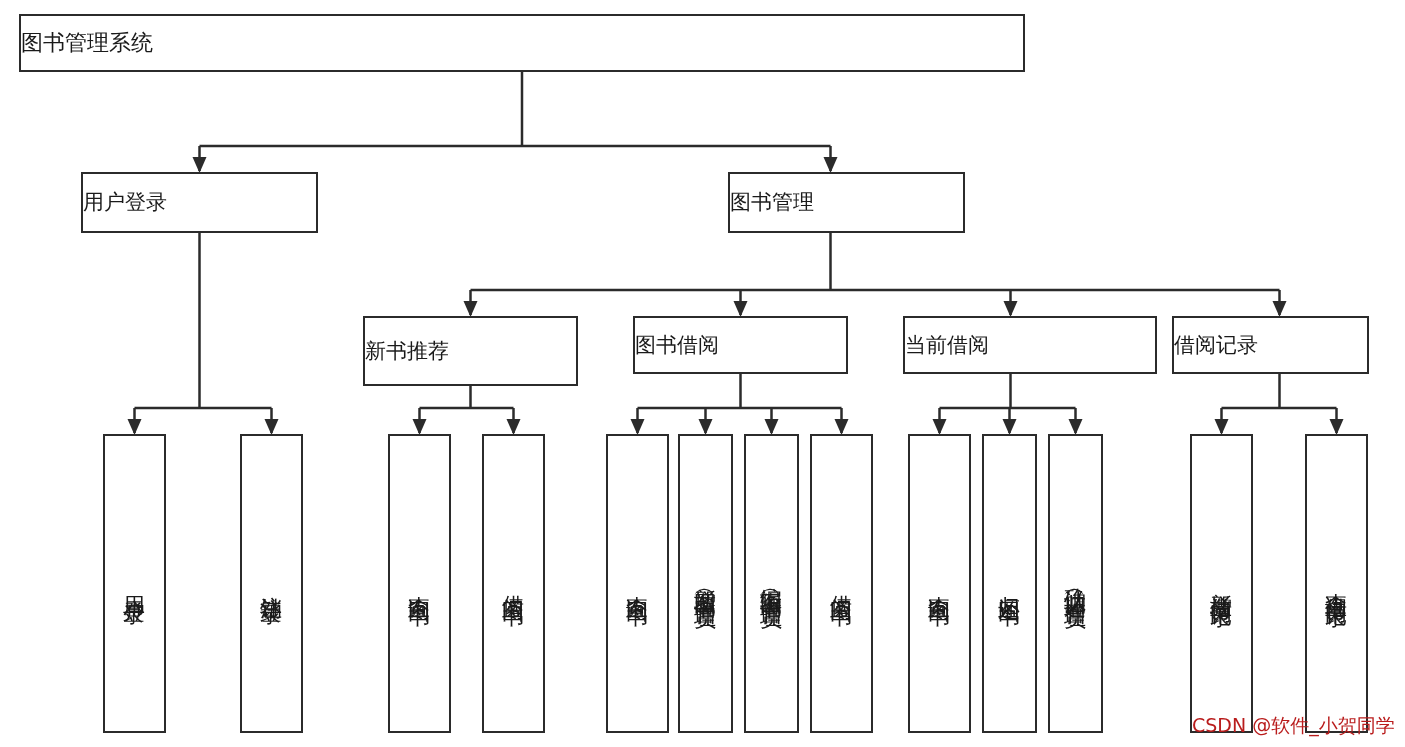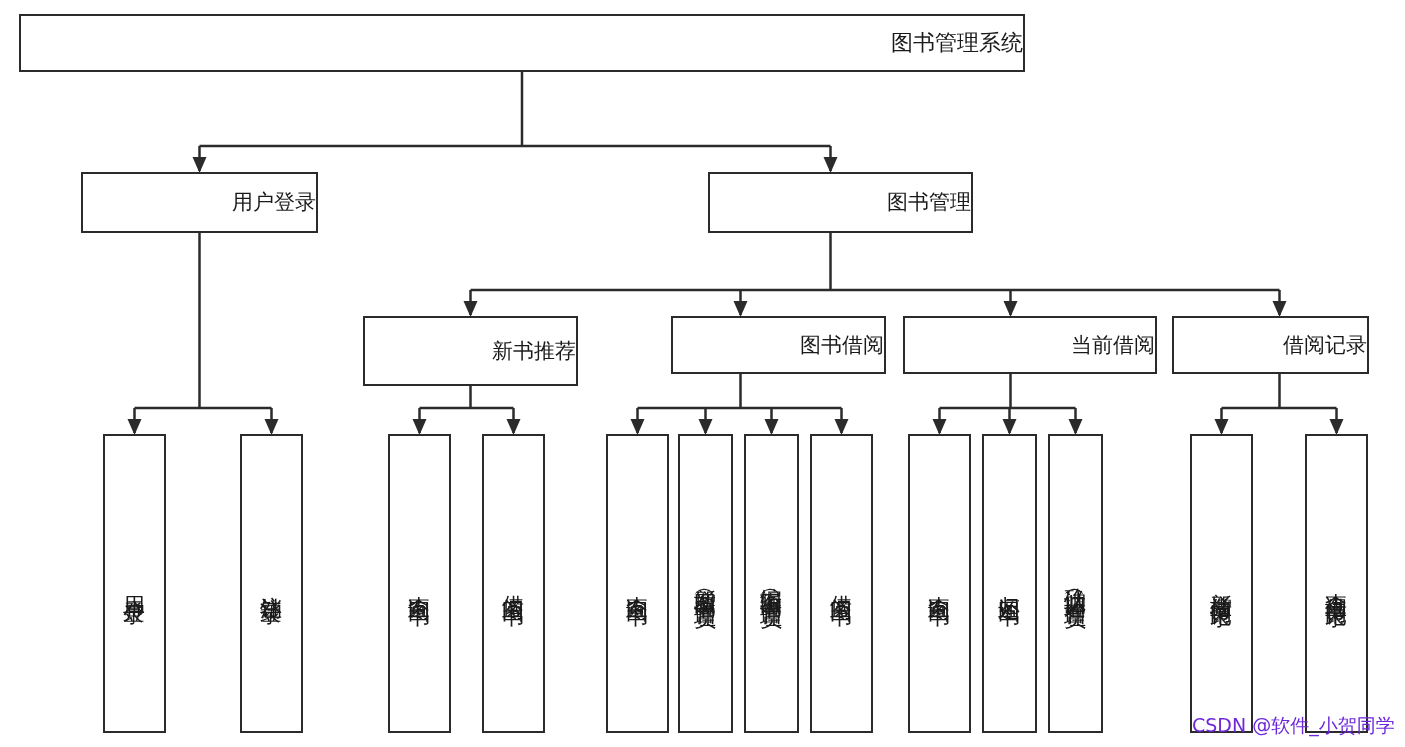--- a/index.html
+++ b/index.html
@@ -24,21 +24,21 @@
     width: 1405px;
     height: 747px;
   }
   .node {
     position: absolute;
     box-sizing: border-box;
     background: #ffffff;
     border: 2px solid #2b2b2b;
     display: flex;
     align-items: center;
-    justify-content: flex-end;
+    justify-content: flex-start;
   }
   .node .label {
     color: #1a1a1a;
     line-height: 1.18;
     text-align: center;
     white-space: pre;
   }
   .node.horiz .label {
     font-size: 21px;
   }
@@ -123,27 +123,27 @@
       <line x1="1336.5" y1="408" x2="1336.5" y2="433" stroke="#2b2b2b" stroke-width="2.5"></line>
       <polygon points="1329.5,419 1343.5,419 1336.5,435" fill="#2b2b2b"></polygon>
     </svg>
   <div id="nodes">
       <div class="node horiz root" style="left: 19px; top: 14px; width: 1006px; height: 58px;">
         <span class="label">图书管理系统</span>
       </div>
       <div class="node horiz" style="left: 81px; top: 172px; width: 237px; height: 61px;">
         <span class="label">用户登录</span>
       </div>
-      <div class="node horiz" style="left: 708px; top: 172px; width: 265px; height: 61px;">
+      <div class="node horiz" style="left: 728px; top: 172px; width: 237px; height: 61px;">
         <span class="label">图书管理</span>
       </div>
       <div class="node horiz" style="left: 363px; top: 316px; width: 215px; height: 70px;">
         <span class="label">新书推荐</span>
       </div>
-      <div class="node horiz" style="left: 633px; top: 316px; width: 215px; height: 58px; margin-left: 38px;">
+      <div class="node horiz" style="left: 633px; top: 316px; width: 215px; height: 58px;">
         <span class="label">图书借阅</span>
       </div>
       <div class="node horiz" style="left: 903px; top: 316px; width: 254px; height: 58px;">
         <span class="label">当前借阅</span>
       </div>
       <div class="node horiz" style="left: 1172px; top: 316px; width: 197px; height: 58px;">
         <span class="label">借阅记录</span>
       </div>
       <div class="node vert" style="left: 103px; top: 434px; width: 63px; height: 299px;">
         <span class="label">用户登录</span>
@@ -178,14 +178,14 @@
       <div class="node vert" style="left: 1048px; top: 434px; width: 55px; height: 299px;">
         <span class="label">确认归还（管理员）</span>
       </div>
       <div class="node vert" style="left: 1190px; top: 434px; width: 63px; height: 299px;">
         <span class="label">新增借阅记录</span>
       </div>
       <div class="node vert" style="left: 1305px; top: 434px; width: 63px; height: 299px;">
         <span class="label">查询借阅记录</span>
       </div>
     </div>
-  <div class="watermark" style="left: 1192px; top: 713px; color: #6d28d9;">CSDN @软件_小贺同学</div>
+  <div class="watermark" style="left: 1192px; top: 713px; color: #b91c1c;">CSDN @软件_小贺同学</div>
 </div>
 
 </body></html>

